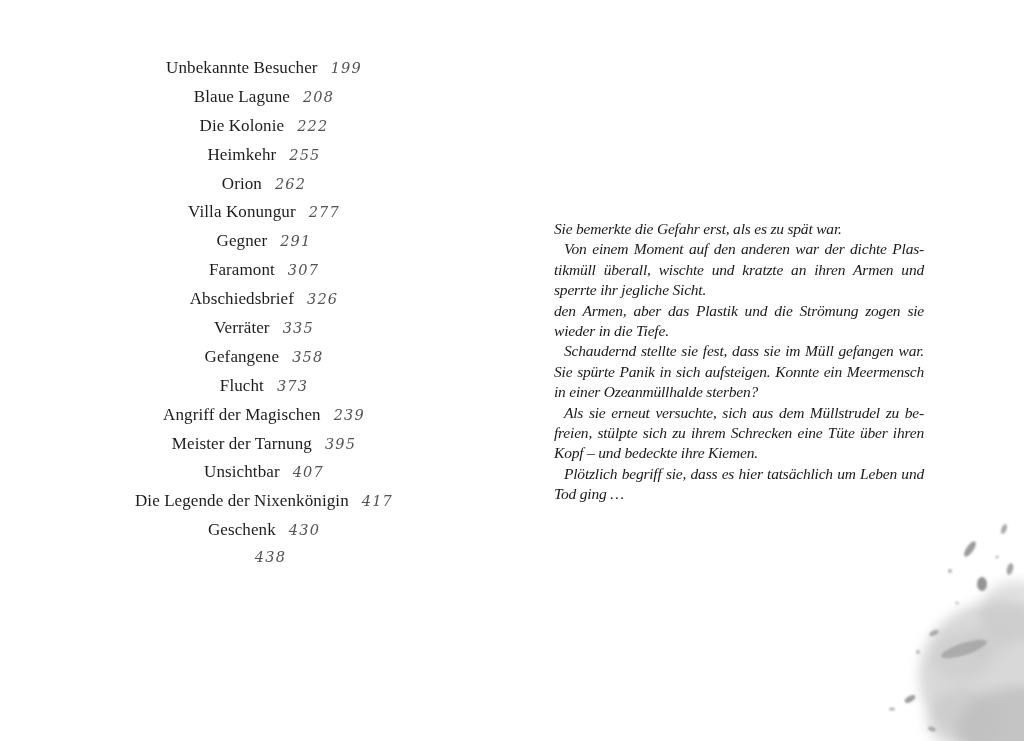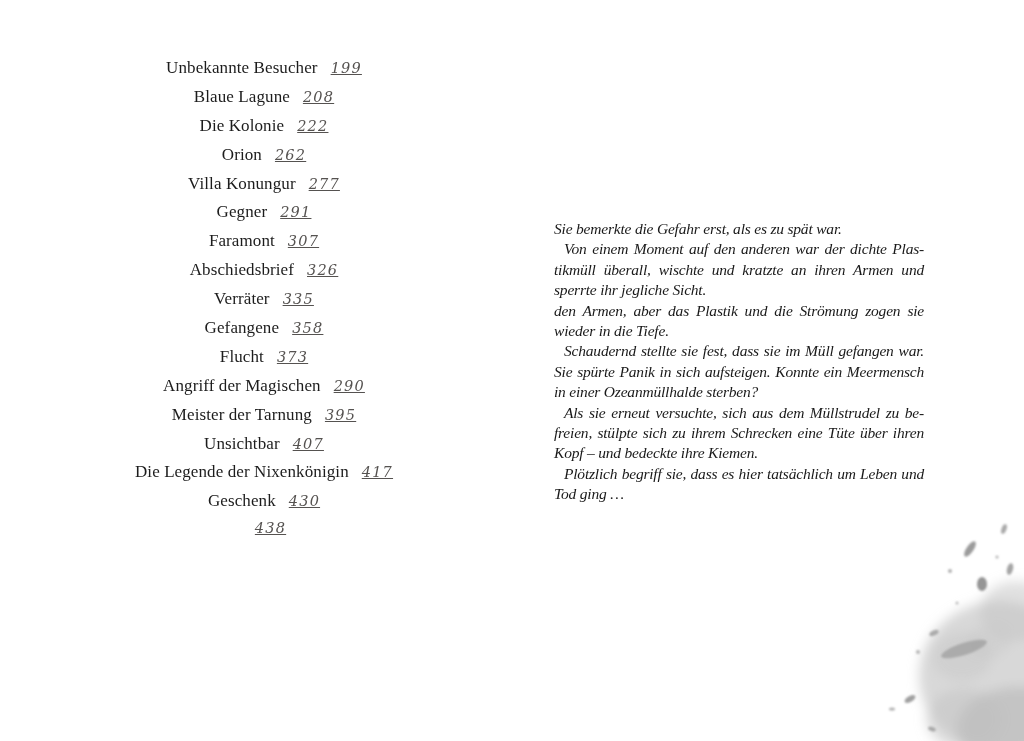--- a/index.html
+++ b/index.html
@@ -37,21 +37,20 @@
     color: #1c1c1c;
     letter-spacing: 0.1px;
   }
   .toc-page {
     font-family: "DejaVu Serif", serif;
     font-style: italic;
     font-size: 14.5px;
     color: #555250;
     margin-left: 13px;
     letter-spacing: 1.2px;
-    text-decoration: underline;
   }
 
   
   .story {
     position: absolute;
     left: 554px;
     top: 219px;
     width: 370px;
     font-style: italic;
     font-size: 15.5px;
@@ -86,20 +85,24 @@
       </div>
       <div class="toc-row">
         <span class="toc-title">Blaue Lagune</span>
         <span class="toc-page">208</span>
       </div>
       <div class="toc-row">
         <span class="toc-title">Die Kolonie</span>
         <span class="toc-page">222</span>
       </div>
       <div class="toc-row">
+        <span class="toc-title">Heimkehr</span>
+        <span class="toc-page">255</span>
+      </div>
+      <div class="toc-row">
         <span class="toc-title">Orion</span>
         <span class="toc-page">262</span>
       </div>
       <div class="toc-row">
         <span class="toc-title">Villa Konungur</span>
         <span class="toc-page">277</span>
       </div>
       <div class="toc-row">
         <span class="toc-title">Gegner</span>
         <span class="toc-page">291</span>
@@ -119,21 +122,21 @@
       <div class="toc-row">
         <span class="toc-title">Gefangene</span>
         <span class="toc-page">358</span>
       </div>
       <div class="toc-row">
         <span class="toc-title">Flucht</span>
         <span class="toc-page">373</span>
       </div>
       <div class="toc-row">
         <span class="toc-title">Angriff der Magischen</span>
-        <span class="toc-page">290</span>
+        <span class="toc-page">239</span>
       </div>
       <div class="toc-row">
         <span class="toc-title">Meister der Tarnung</span>
         <span class="toc-page">395</span>
       </div>
       <div class="toc-row">
         <span class="toc-title">Unsichtbar</span>
         <span class="toc-page">407</span>
       </div>
       <div class="toc-row">

